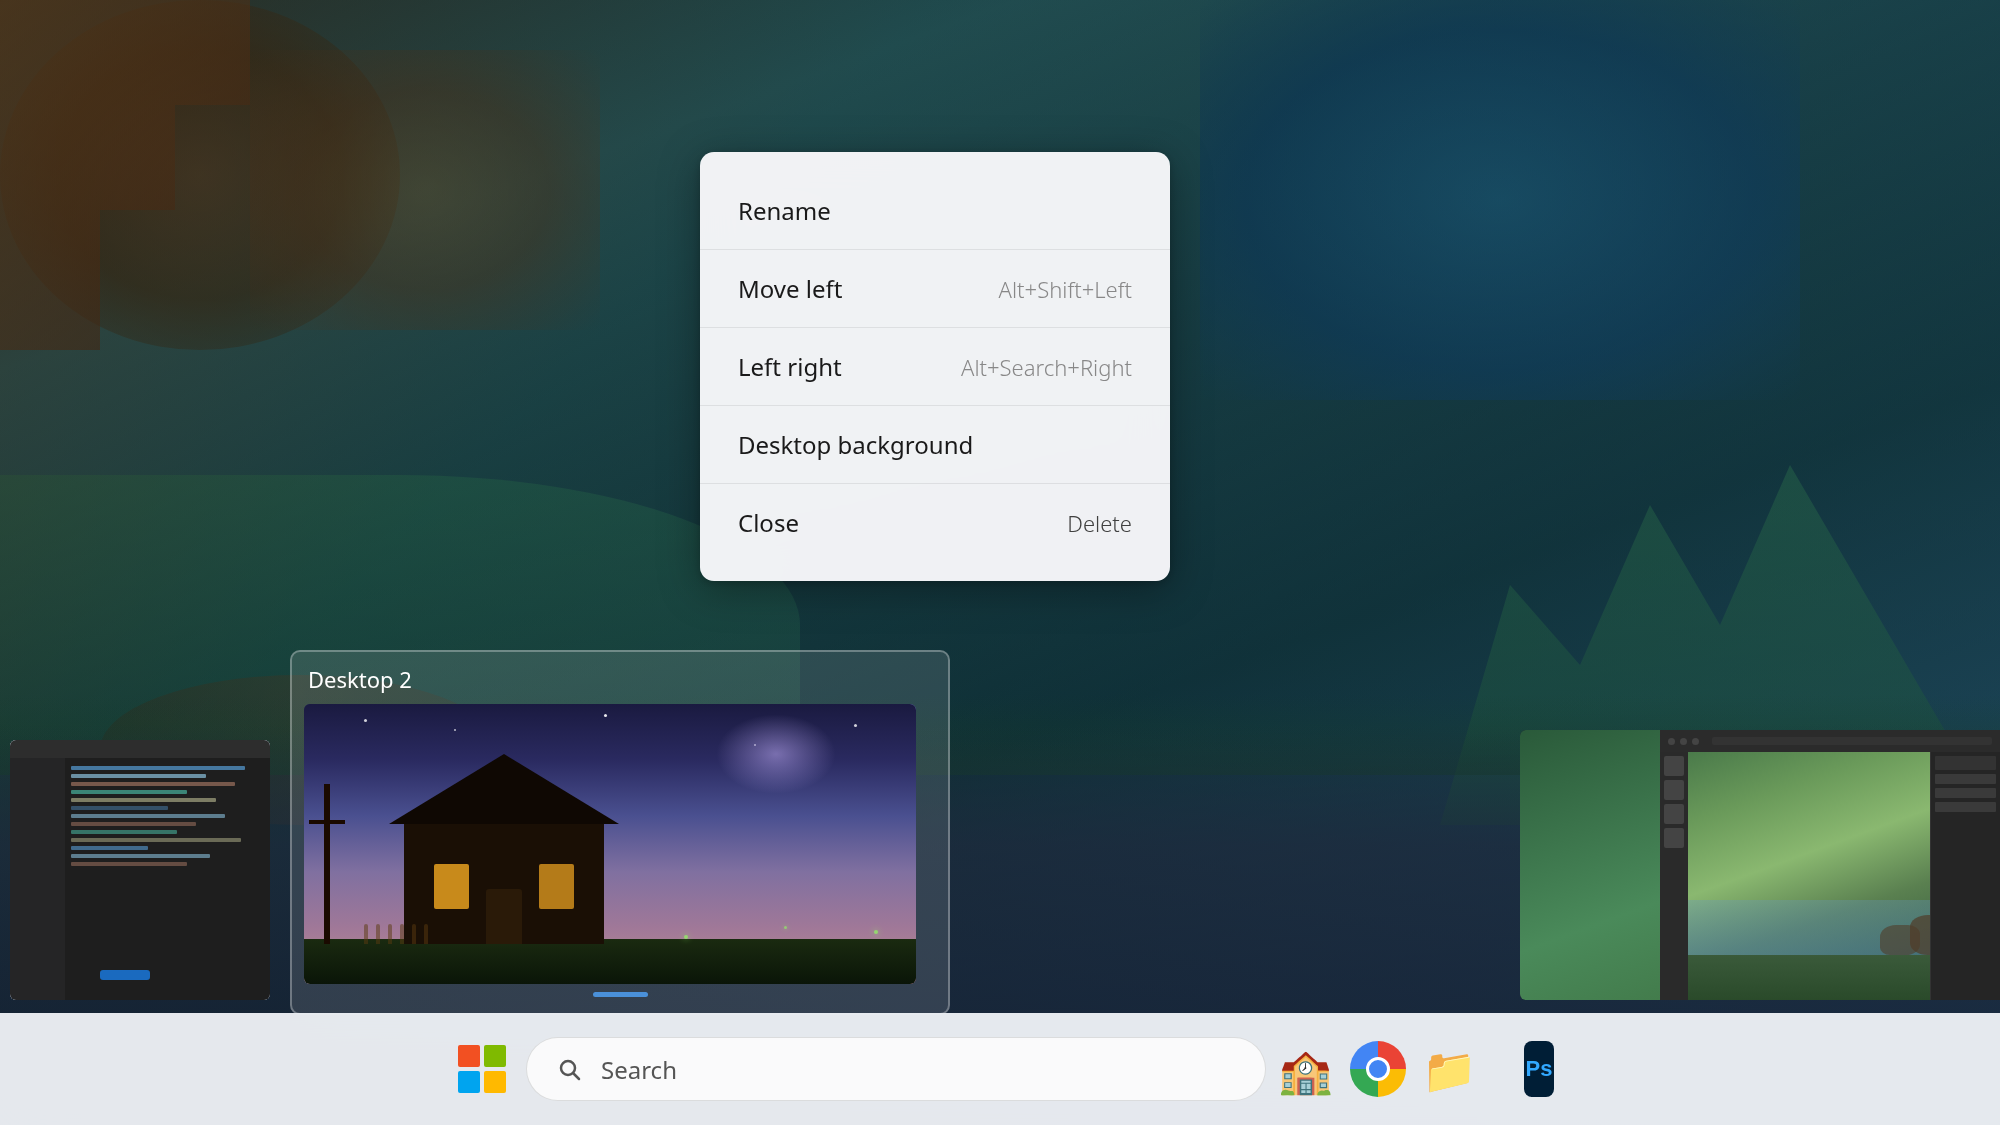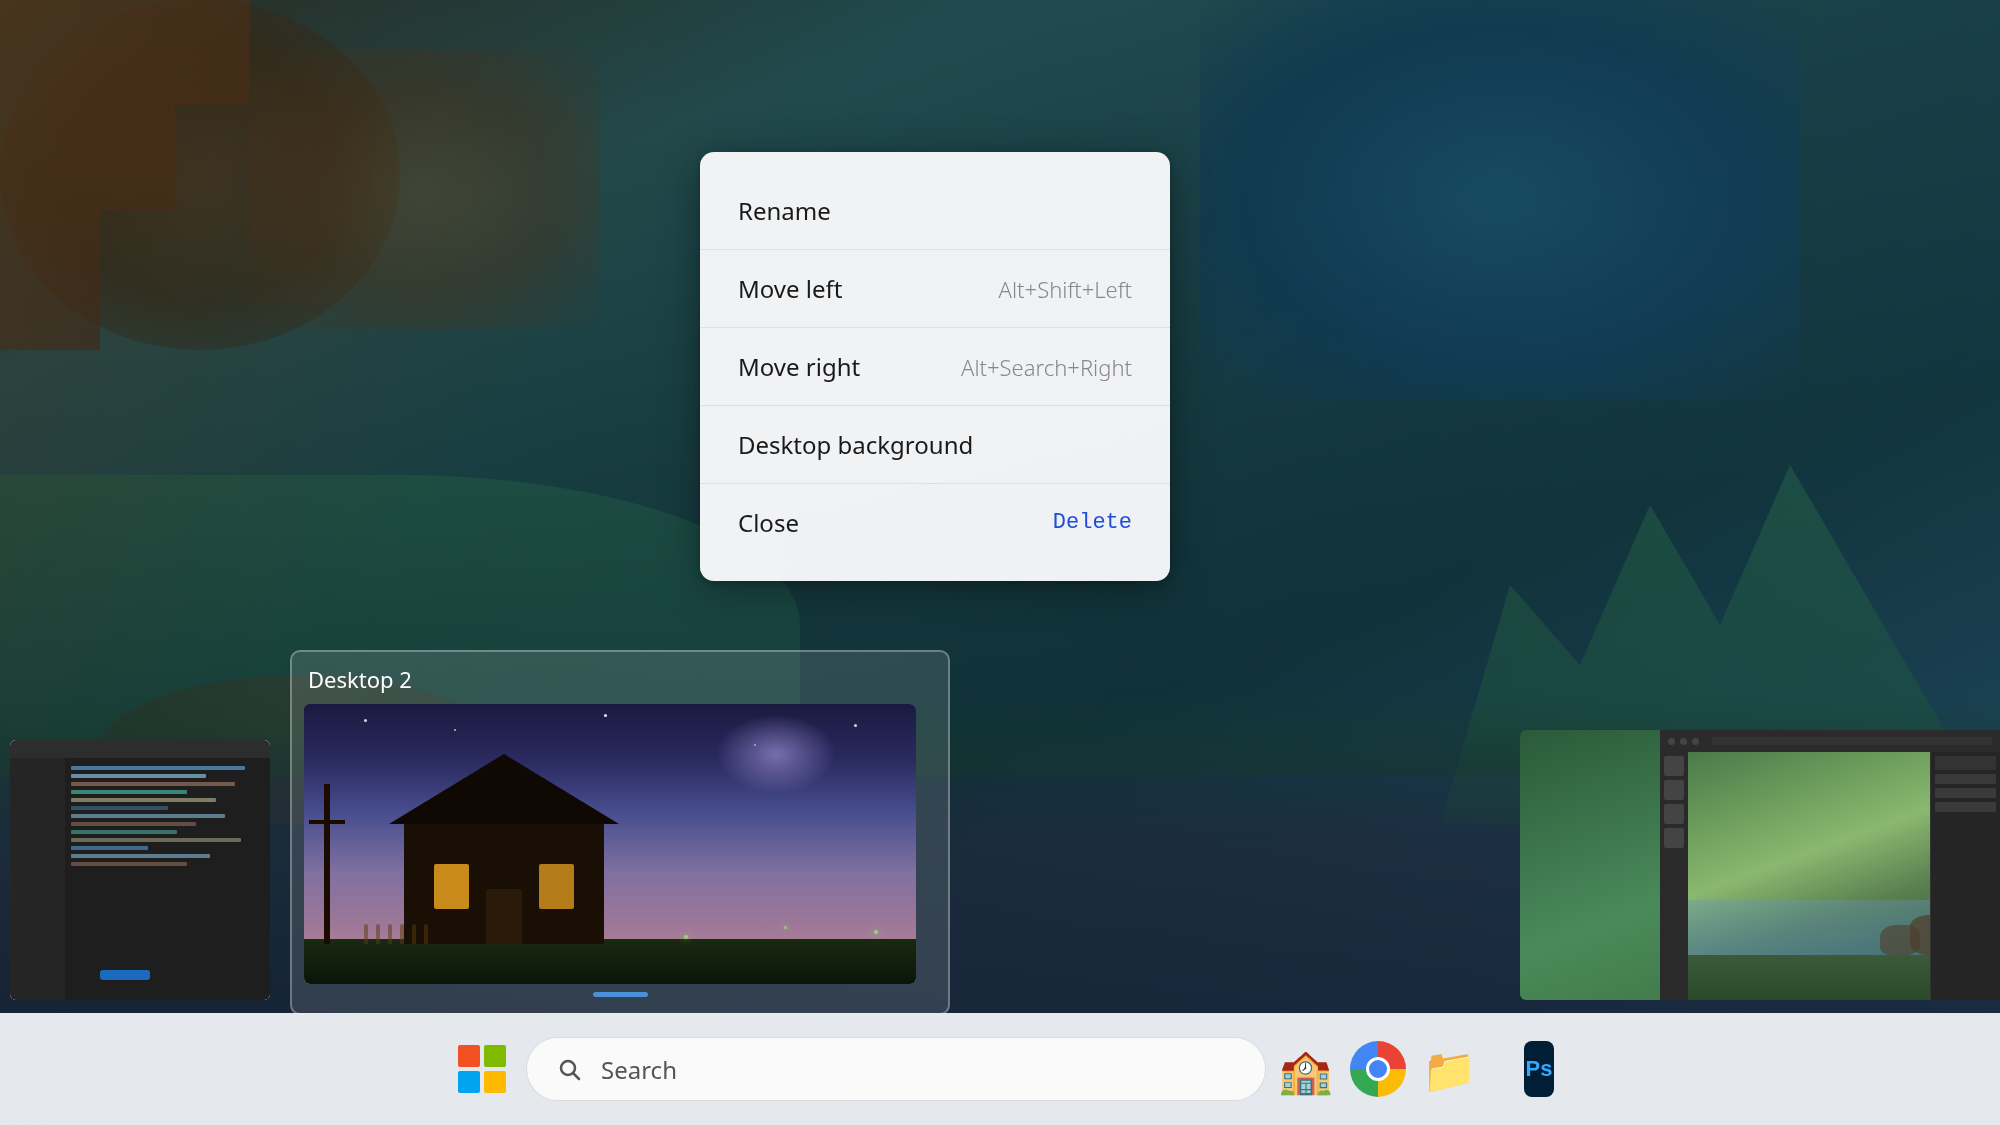--- a/index.html
+++ b/index.html
@@ -148,22 +148,21 @@
       font-weight: 300;
     }
 
     .menu-divider {
       height: 1px;
       background: rgba(0,0,0,0.08);
       margin: 4px 0;
     }
 
     .menu-item-delete .menu-item-shortcut {
-      color: #1d4ed8;
-      font-family: Liberation Mono, monospace;
+      color: #404040;
     }
 
     
     #taskbar {
       position: absolute;
       bottom: 0;
       left: 0;
       right: 0;
       height: 112px;
       background: rgba(240, 243, 248, 0.95);
@@ -439,21 +438,21 @@
   <div class="menu-divider"></div>
 
   <div class="menu-item">
     <span class="menu-item-label">Move left</span>
     <span class="menu-item-shortcut">Alt+Shift+Left</span>
   </div>
 
   <div class="menu-divider"></div>
 
   <div class="menu-item">
-    <span class="menu-item-label">Move right</span>
+    <span class="menu-item-label">Left right</span>
     <span class="menu-item-shortcut">Alt+Search+Right</span>
   </div>
 
   <div class="menu-divider"></div>
 
   <div class="menu-item">
     <span class="menu-item-label">Desktop background</span>
   </div>
 
   <div class="menu-divider"></div>

